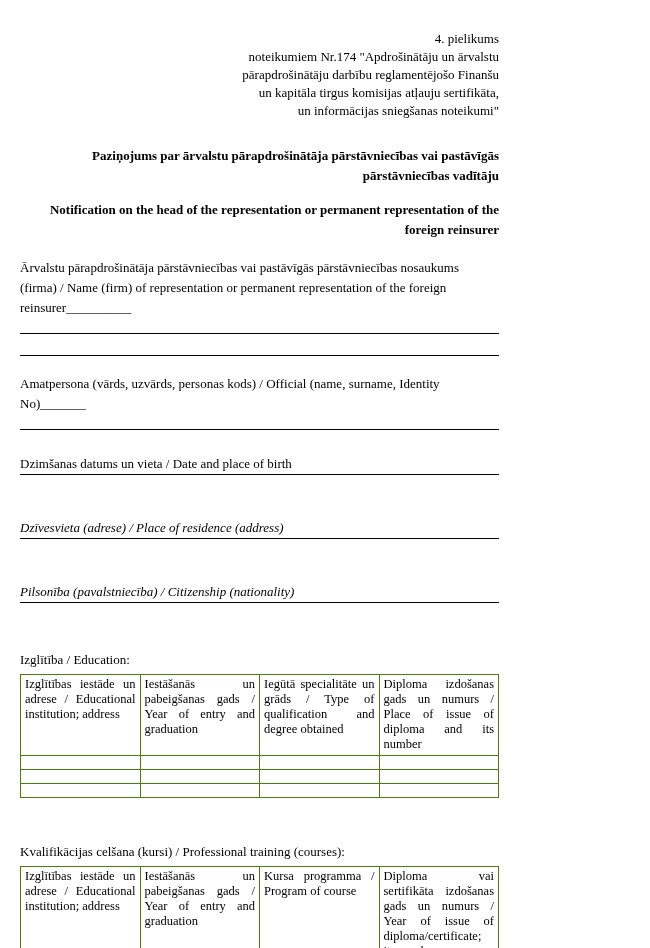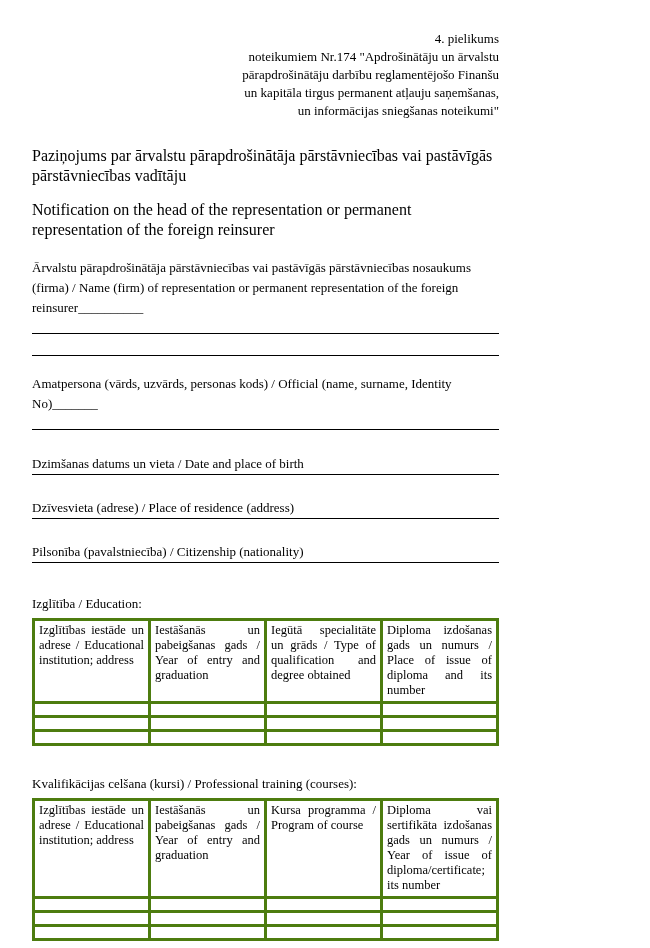--- a/index.html
+++ b/index.html
@@ -8,31 +8,31 @@
     width: 650px;
     height: 948px;
     overflow: hidden;
     color: #000000;
     font-family: "Liberation Serif", "DejaVu Serif", serif;
     font-size: 13px;
   }
   .page {
     width: 520px;
     height: 948px;
-    padding: 30px 21px 0 32px;
+    padding: 30px 21px 0 20px;
   }
   .annex {
     text-align: right;
     line-height: 18px;
   }
   .title {
-    text-align: left;
-    font-weight: 400;
+    text-align: right;
+    font-weight: 700;
     line-height: 20px;
-    font-size: 16px;
+    font-size: 13px;
   }
   .title-lv { margin-top: 26px; }
   .title-en { margin-top: 14px; }
   .para {
     margin-top: 18px;
     line-height: 20px;
     font-family: Liberation Serif, serif;
   }
   .ruleline {
     height: 16px;
@@ -44,33 +44,33 @@
     line-height: 20px;
     flex-direction: column;
   }
   .fieldrow .lbl { white-space: nowrap; }
   .fieldrow .fill {
     flex: 1 1 auto;
     border-bottom: 1px solid #000;
     margin-bottom: 3px;
   }
   .m24 { margin-top: 24px; }
-  .m34 { margin-top: 20px; }
+  .m34 { margin-top: 40px; font-style: italic; }
   .section-label {
-    margin-top: 28px;
+    margin-top: 44px;
     line-height: 20px;
   }
   table.grid {
     width: 100%;
     border-collapse: collapse;
     table-layout: fixed;
     margin-top: 4px;
   }
   .grid th, .grid td {
-    border: 3px solid #4d7c0f;
+    border: 1px solid #4d7c0f;
     vertical-align: top;
   }
   .grid th {
     font-weight: 400;
     font-size: 12.5px;
     line-height: 15px;
     text-align: justify;
     padding: 2px 4px 3px 4px;
   }
   .grid tbody td {
@@ -80,21 +80,21 @@
 </style>
 </head>
 <body>
 
 <div class="page">
 
   <div class="annex">
     <div>4. pielikums</div>
     <div>noteikumiem Nr.174 "Apdrošinātāju un ārvalstu</div>
     <div>pārapdrošinātāju darbību reglamentējošo Finanšu</div>
-    <div>un kapitāla tirgus permanent atļauju saņemšanas,</div>
+    <div>un kapitāla tirgus komisijas atļauju sertifikāta,</div>
     <div>un informācijas sniegšanas noteikumi"</div>
   </div>
 
   <div class="title title-lv">Paziņojums par ārvalstu pārapdrošinātāja pārstāvniecības vai pastāvīgās pārstāvniecības vadītāju</div>
   <div class="title title-en">Notification on the head of the representation or permanent representation of the foreign reinsurer</div>
 
   <p class="para"><span>Ārvalstu pārapdrošinātāja pārstāvniecības vai pastāvīgās pārstāvniecības nosaukums (firma) / Name (firm) of representation or permanent representation of the foreign reinsurer</span><span>__________</span></p>
   <div class="ruleline"></div>
   <div class="ruleline second"></div>
 

